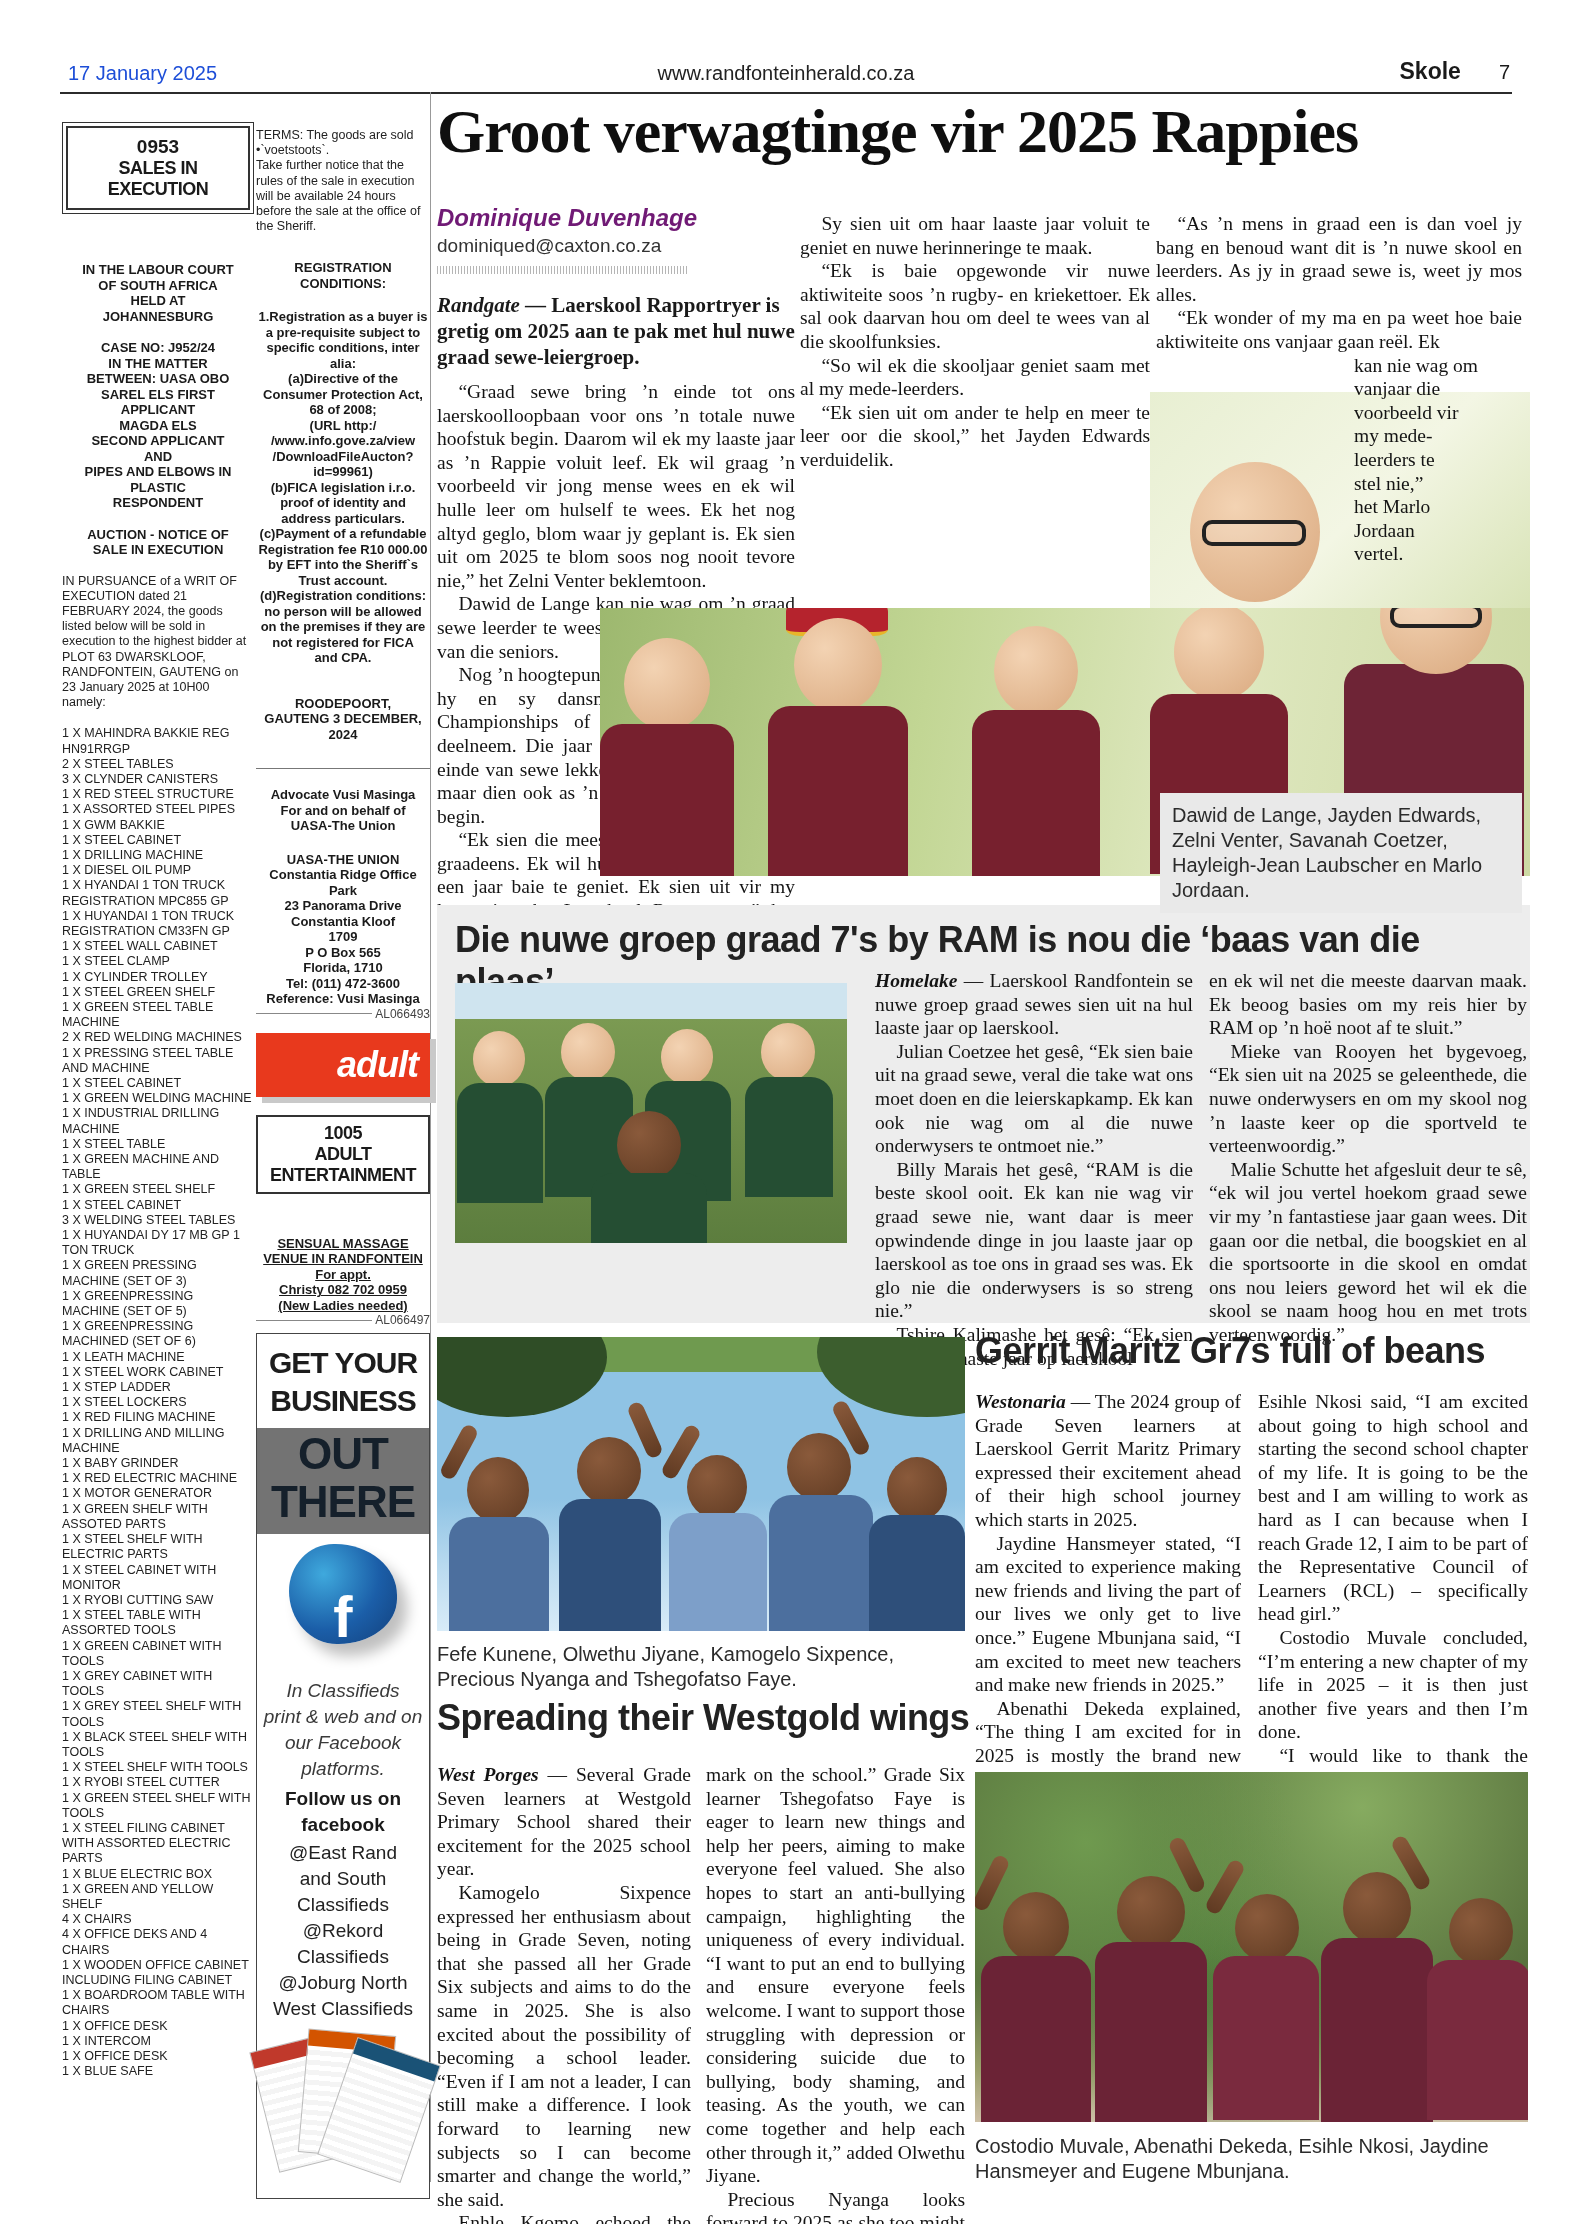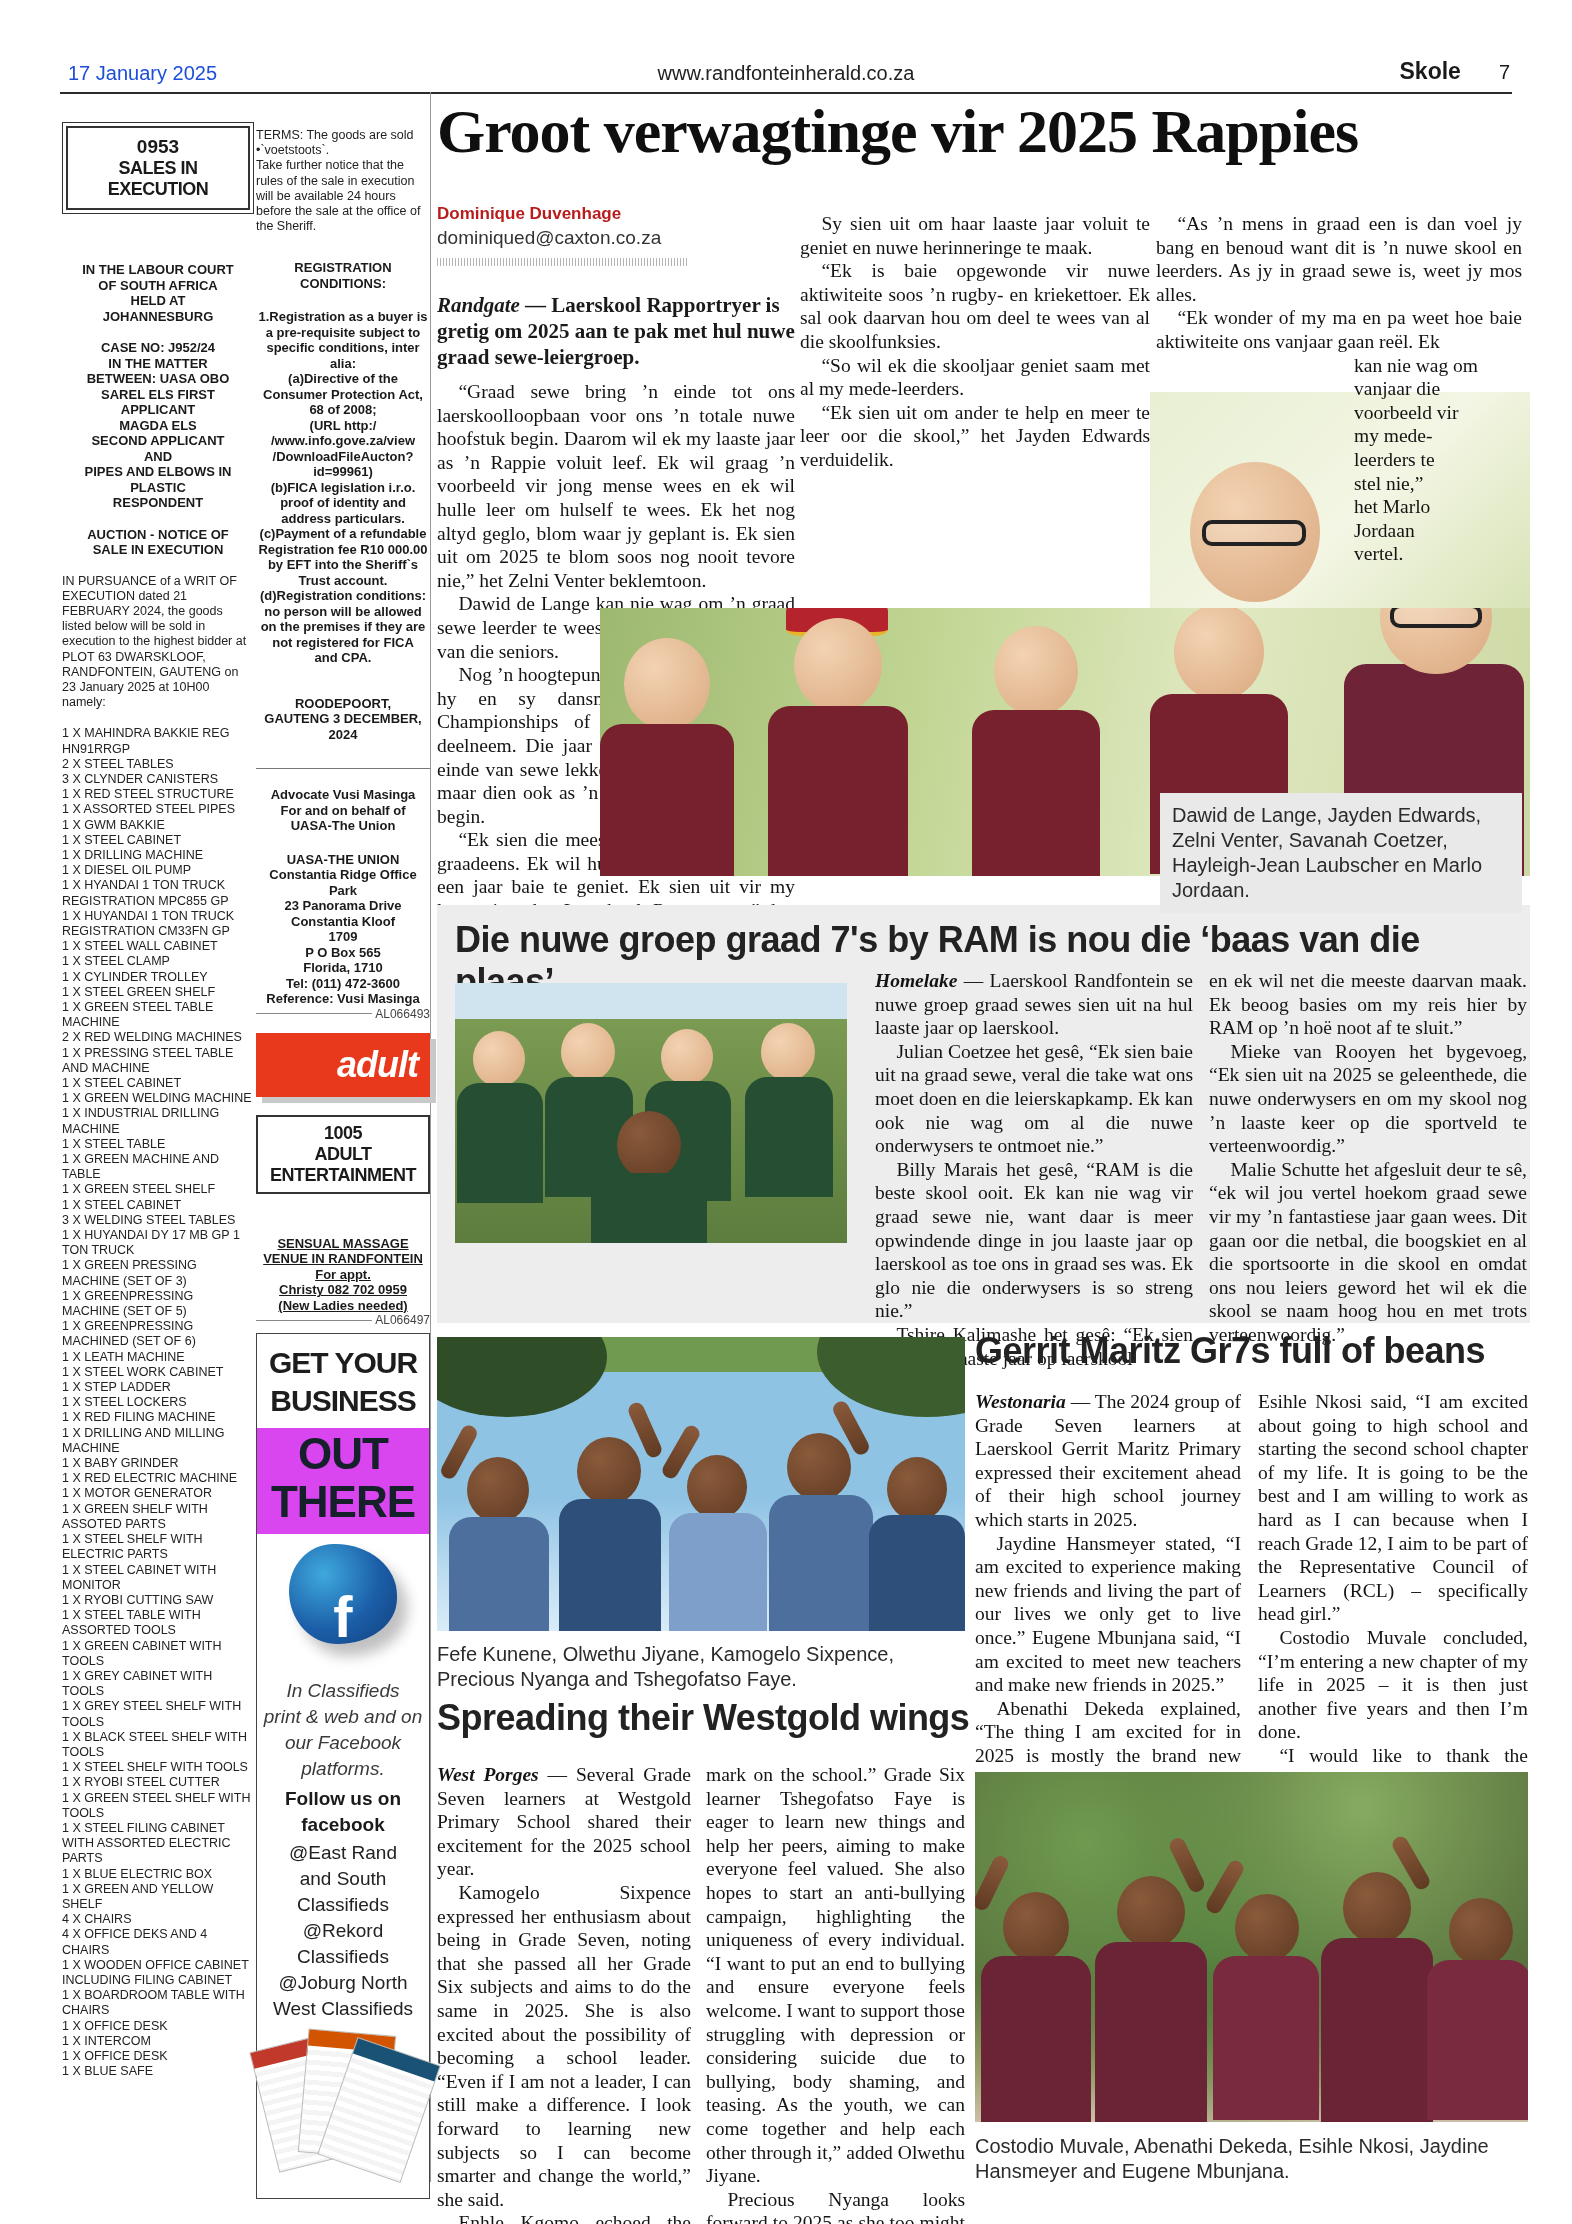--- a/index.html
+++ b/index.html
@@ -38,21 +38,21 @@
               display:flex; align-items:center; justify-content:flex-end; padding-right:12px; }
   #adultbox .a { color:#fff; font-style:italic; font-weight:bold; font-size:36px; letter-spacing:-1px; }
   #box1005 { margin-top:18px; border:2px solid #333; padding:6px 2px; text-align:center;
              font-weight:bold; font-size:18px; line-height:21px; letter-spacing:-0.5px; }
   #massage { margin-top:42px;text-decoration:underline; }
 
   
   #promo { margin-top:6px; border:1px solid #444; padding:10px 6px 0; background:#fff; }
   .pl12 { font-weight:bold; font-size:30px; line-height:38px; text-align:center;
           color:#1d1d1d; letter-spacing:-1px; }
-  #pband { margin:8px -6px 0; background:#d946ef; padding:2px 0 8px; }
+  #pband { margin:8px -6px 0; background:#737373; padding:2px 0 8px; }
   .pl34 { font-weight:bold; font-size:44px; line-height:48px; text-align:center;
           color:#15202b; letter-spacing:-1px; }
   #fbwrap { position:relative; height:138px; }
   #fbblob { position:absolute; left:50%; top:10px; transform:translateX(-50%); width:108px; height:100px;
             background:radial-gradient(circle at 32% 30%, #3fa9dd, #1b5ea8 55%, #123f7a);
             border-radius:42% 58% 55% 45% / 48% 52% 46% 54%;
             box-shadow:10px 12px 14px rgba(0,0,0,0.25);
             display:flex; align-items:flex-end; justify-content:center; }
   #fbblob .f { color:#fff; font-weight:bold; font-size:58px; line-height:0.95; }
   .pitalic { font-style:italic; font-size:19px; line-height:26px; text-align:center; color:#3a3a3a; margin-top:6px; }
@@ -70,21 +70,21 @@
               text-align:justify; color:#141414; }
   .bodytext p.ind { text-indent:1.1em; }
   .dateline { font-weight:bold; font-style:italic; }
   .caption { font-size:20px; line-height:25px; color:#2b2b2b; }
   .subhead { font-weight:bold; font-size:36px; letter-spacing:-0.5px; color:#222; }
 
   
   #lead-head { left:437px; top:96px; width:1090px; font-family:"Liberation Serif", serif;
                font-weight:bold; font-size:62px; letter-spacing:-1px; color:#0f0f0f; }
   #byline { left:437px; top:204px; width:300px; }
-  #byline .nm { color:#b91c1c; font-weight:bold; font-size:17px; }
+  #byline .nm { color:#701a75; font-weight:bold; font-size:24px;font-style:italic; }
   #byline .em { font-size:19px; color:#333; margin-top:3px; }
   #byline .dots { margin-top:9px; width:252px; height:8px;
                   background:repeating-linear-gradient(90deg,#b5b5b5 0 1px,transparent 1px 3px); }
   #lede { left:437px; top:292px; width:362px; font-family:"Liberation Serif", serif;
           font-weight:bold; font-size:21px; line-height:26px; }
   #lead-c1 { left:437px; top:380px; width:358px; }
   #lead-c2 { left:800px; top:212px; width:350px; }
   #lead-c3 { left:1156px; top:212px; width:366px; z-index:3; }
   #c3wrap { margin-left:198px; width:168px; text-align:left; text-indent:0;
             font-family:"Liberation Serif", serif; font-size:19.5px; line-height:23.6px; }

